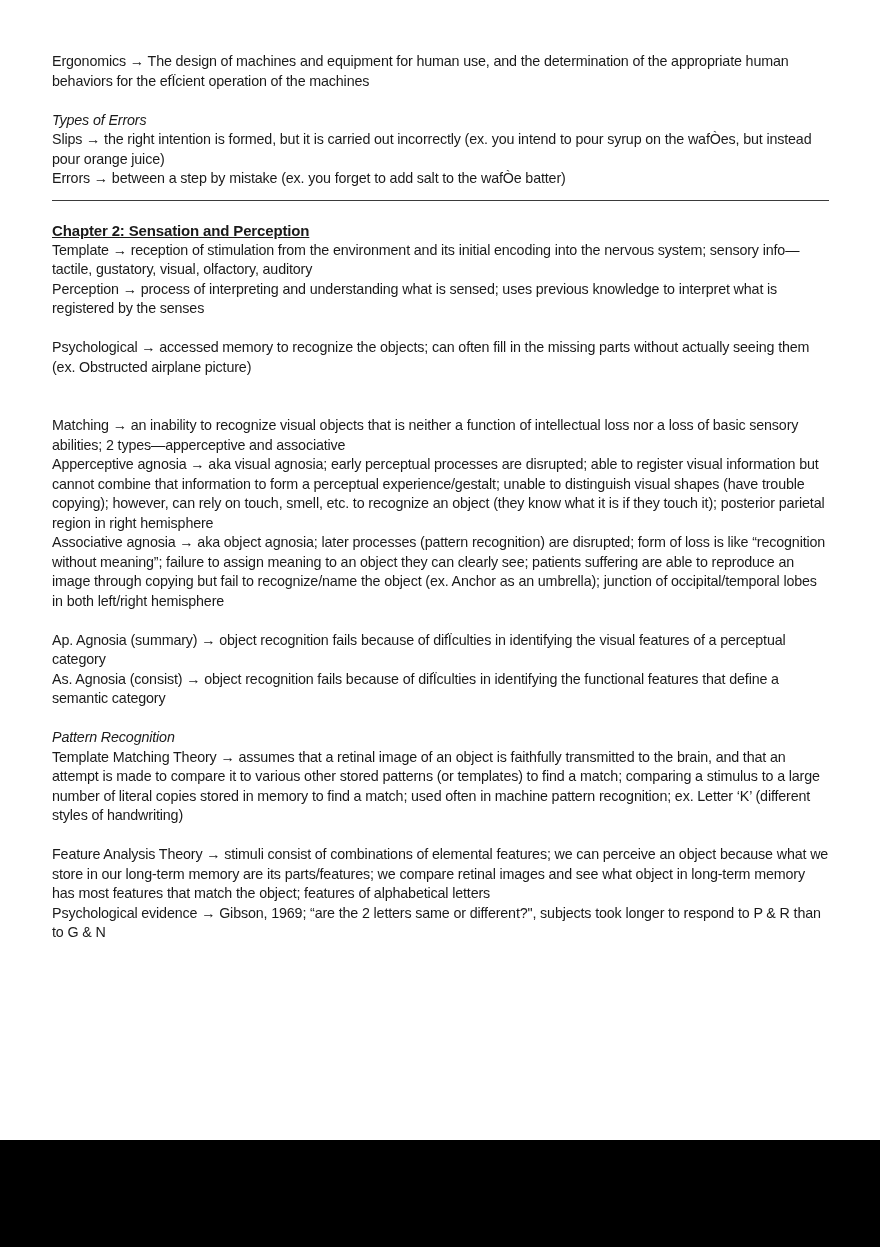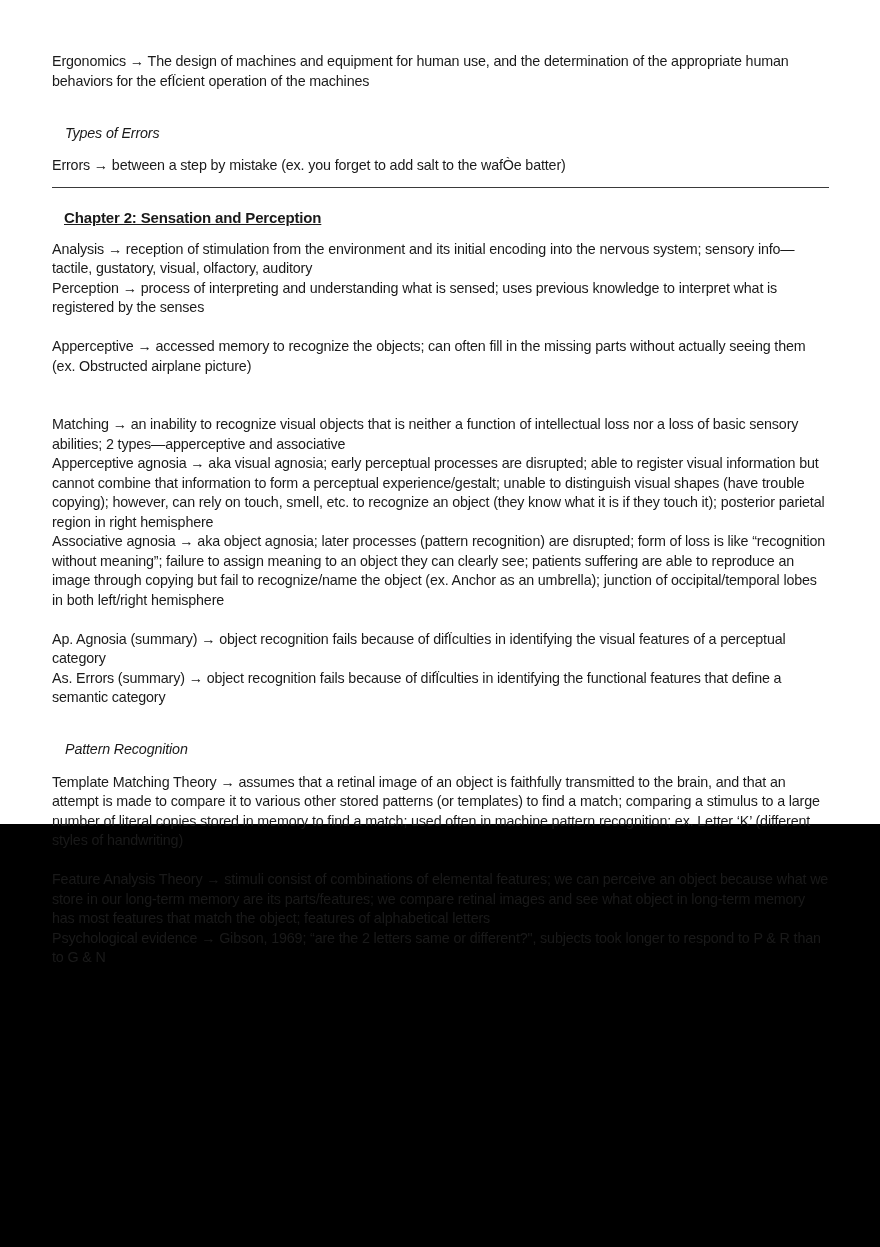--- a/index.html
+++ b/index.html
@@ -11,98 +11,103 @@
       width: 880px;
       height: 1247px;
       overflow: hidden;
       position: relative;
     }
     .page {
       position: absolute;
       left: 0;
       top: 0;
       width: 880px;
-      height: 824px;
+      height: 1140px;
       background: #ffffff;
     }
     .content {
       position: absolute;
       left: 52px;
       top: 52px;
       width: 778px;
       font-family: "Liberation Sans", sans-serif;
       font-size: 14.3px;
       line-height: 19.5px;
       color: #1a1a1a;
       letter-spacing: -0.15px;
     }
     .para {
       margin: 0;
       padding: 0;
     }
     .subhead {
       font-style: italic;
-      margin: 13px;
+      margin: 0;
     }
     .gap {
       height: 19.5px;
     }
     .rule {
       height: 0;
       border-top: 1.5px solid #3a3a3a;
       margin: 11px 0 20px 0;
       width: 777px;
     }
     .chapter-title {
       font-weight: bold;
       text-decoration: underline;
       font-size: 15px;
-      margin: 12px;
+      margin: 0;
       line-height: 20px;
     }
   </style>
 </head>
 <body>
 
 <div class="page">
   <div class="content">
 
     <p class="para">
       <span>Ergonomics</span>
       <span>→</span>
       <span>The design of machines and equipment for human use, and the determination of the appropriate human behaviors for the efÏcient operation of the machines</span>
     </p>
 
     <div class="gap"></div>
 
     <p class="subhead">Types of Errors</p>
     <p class="para">
+      <span>Slips</span>
+      <span>→</span>
+      <span>the right intention is formed, but it is carried out incorrectly (ex. you intend to pour syrup on the wafÒes, but instead pour orange juice)</span>
+    </p>
+    <p class="para">
       <span>Errors</span>
       <span>→</span>
       <span>between a step by mistake (ex. you forget to add salt to the wafÒe batter)</span>
     </p>
 
     <div class="rule"></div>
 
     <p class="chapter-title">Chapter 2: Sensation and Perception</p>
     <p class="para">
-      <span>Analysis</span>
+      <span>Template</span>
       <span>→</span>
       <span>reception of stimulation from the environment and its initial encoding into the nervous system; sensory info—tactile, gustatory, visual, olfactory, auditory</span>
     </p>
     <p class="para">
       <span>Perception</span>
       <span>→</span>
       <span>process of interpreting and understanding what is sensed; uses previous knowledge to interpret what is registered by the senses</span>
     </p>
 
     <div class="gap"></div>
 
     <p class="para">
-      <span>Apperceptive</span>
+      <span>Psychological</span>
       <span>→</span>
       <span>accessed memory to recognize the objects; can often fill in the missing parts without actually seeing them (ex. Obstructed airplane picture)</span>
     </p>
 
     <div class="gap"></div>
 
 
     <div class="gap"></div>
 
     <p class="para">
@@ -122,21 +127,21 @@
     </p>
 
     <div class="gap"></div>
 
     <p class="para">
       <span>Ap. Agnosia (summary)</span>
       <span>→</span>
       <span>object recognition fails because of difÏculties in identifying the visual features of a perceptual category</span>
     </p>
     <p class="para">
-      <span>As. Errors (summary)</span>
+      <span>As. Agnosia (consist)</span>
       <span>→</span>
       <span>object recognition fails because of difÏculties in identifying the functional features that define a semantic category</span>
     </p>
 
     <div class="gap"></div>
 
     <p class="subhead">Pattern Recognition</p>
     <p class="para">
       <span>Template Matching Theory</span>
       <span>→</span>

